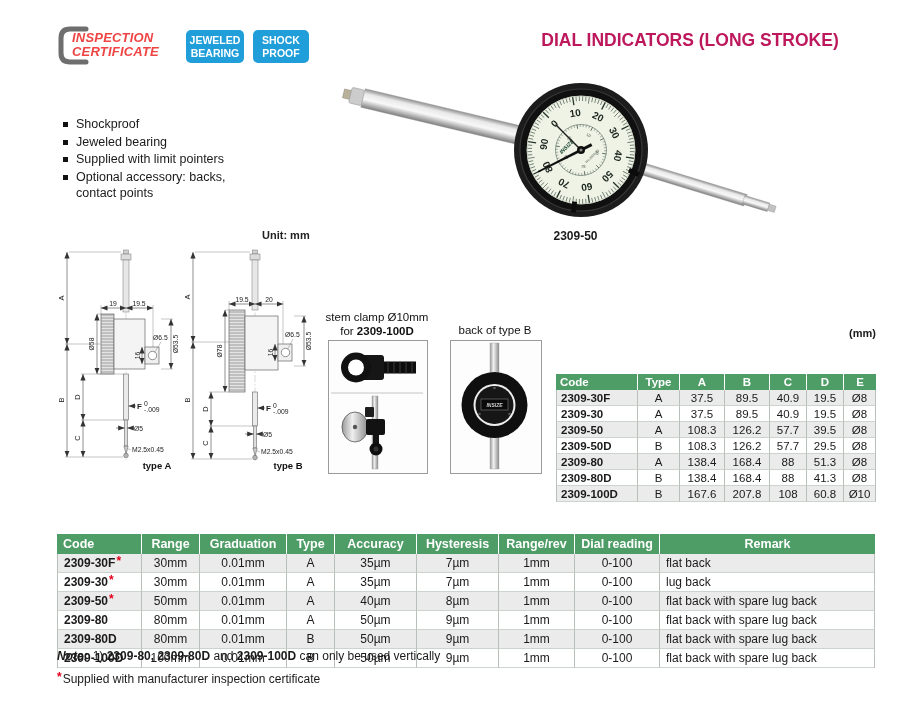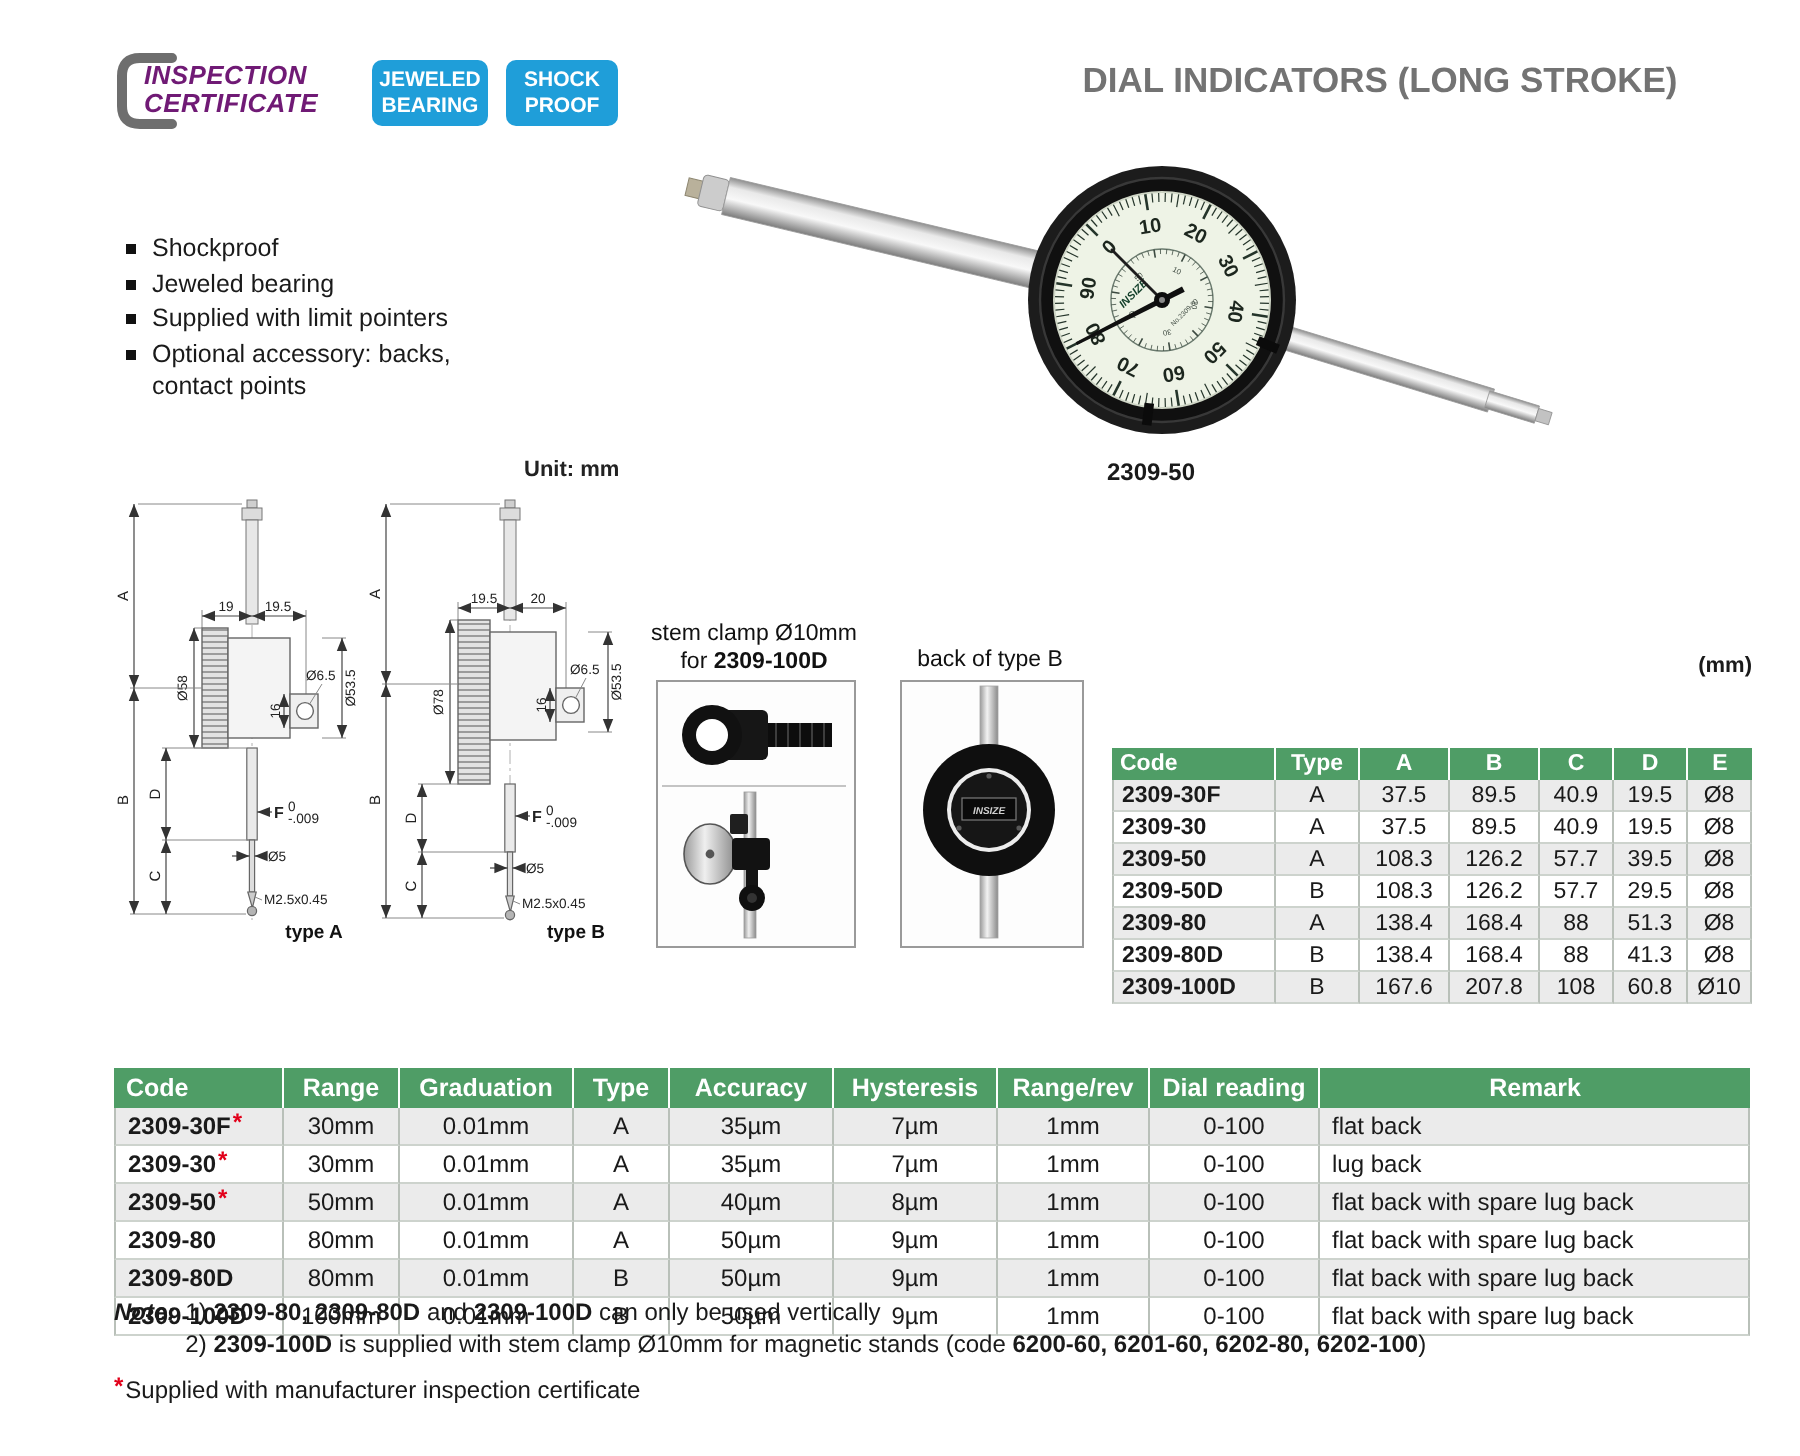--- a/index.html
+++ b/index.html
@@ -3,29 +3,29 @@
 <meta charset="utf-8">
 <style>
   html,body{margin:0;padding:0;}
   body{width:900px;height:728px;position:relative;background:#fff;
        font-family:"Liberation Sans",sans-serif;color:#1a1a1a;overflow:hidden;}
 
   
   .logo-wrap{position:absolute;left:56px;top:24px;width:140px;height:44px;}
   .logo-bracket{position:absolute;left:0;top:0;}
   .logo-text{position:absolute;left:16px;top:7px;font:italic 700 13px "Liberation Sans",sans-serif;
-             color:#701a75;line-height:1.05;letter-spacing:.2px;
+             color:#ef4444;line-height:1.05;letter-spacing:.2px;
              text-shadow:-1px -1px 0 #fff,1px -1px 0 #fff,-1px 1px 0 #fff,1px 1px 0 #fff;}
   .badge{position:absolute;top:30px;background:#1f9ed9;border-radius:5px;color:#fff;
          font:700 10.5px "Liberation Sans",sans-serif;text-align:center;line-height:1.25;
          padding:4px 0 3px;}
   .badge1{left:186px;width:58px;}
   .badge2{left:253px;width:56px;}
   .page-title{position:absolute;left:520px;top:30px;width:340px;text-align:center;
-              font:700 17.5px "Liberation Sans",sans-serif;color:#737373;}
+              font:700 17.5px "Liberation Sans",sans-serif;color:#be185d;}
 
   
   .features{position:absolute;left:62px;top:117px;width:205px;margin:0;padding:0;list-style:none;
             font:12.5px "Liberation Sans",sans-serif;}
   .features li{position:relative;padding-left:14px;margin-bottom:2px;line-height:1.25;}
   .features li::before{content:"";position:absolute;left:1px;top:5px;width:5px;height:5px;background:#111;}
 
   .product-label{position:absolute;left:528px;top:229px;width:95px;text-align:center;
                  font:700 12px "Liberation Sans",sans-serif;}
   .unit-label{position:absolute;left:262px;top:229px;font:700 11px "Liberation Sans",sans-serif;color:#222;}
@@ -696,17 +696,16 @@
         <td>flat back with spare lug back</td>
       </tr>
     </tbody>
 </table>
 
 <div class="notes">
   <div class="note-row">
     <span class="note-label">Note:</span>
     <div>
       <div><span>1) </span><span class="rich-b">2309-80, 2309-80D</span><span> and </span><span class="rich-b">2309-100D</span><span> can only be used vertically</span></div>
-      <div><span>2) </span><span class="rich-b">2309-100D</span><span> is supplied with stem clamp Ø10mm for magnetic stands (code </span><span class="rich-b">6200-60, 6201-60, 6202-80, 6202-100</span><span>)</span></div>
     </div>
   </div>
   <div class="footnote"><span class="rich-r">*</span><span>Supplied with manufacturer inspection certificate</span></div>
 </div>
 
 </body></html>

